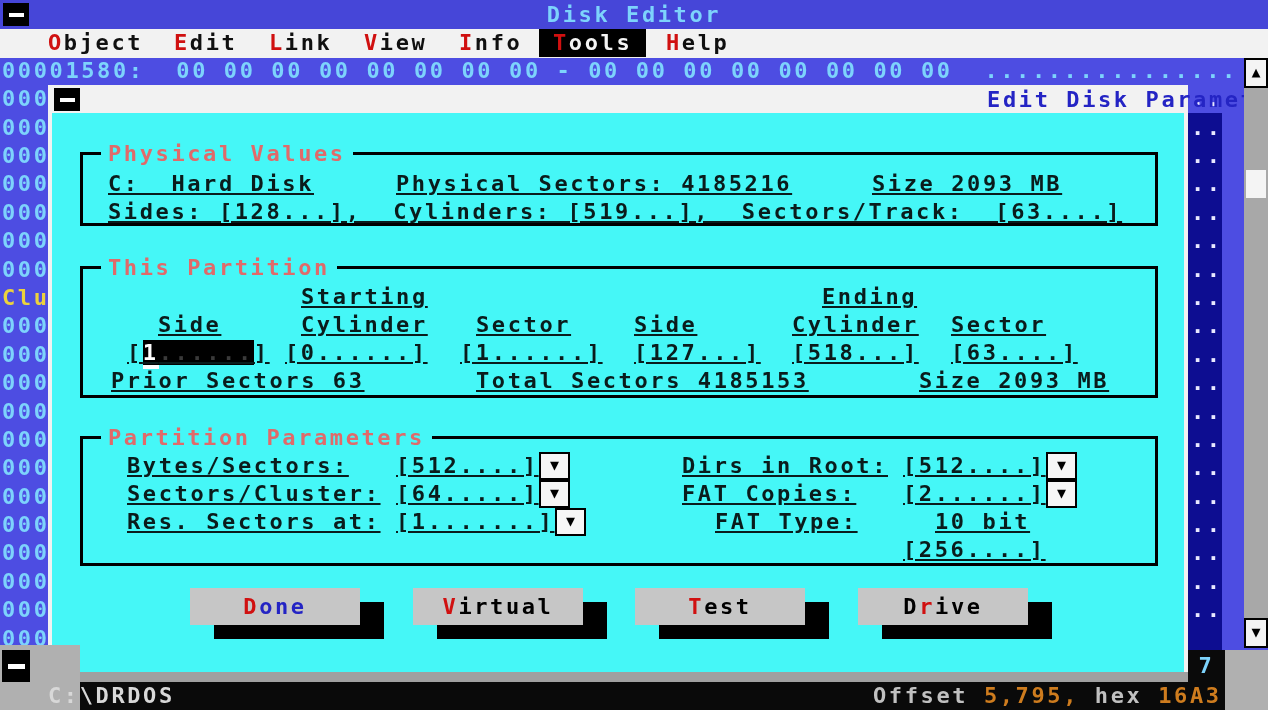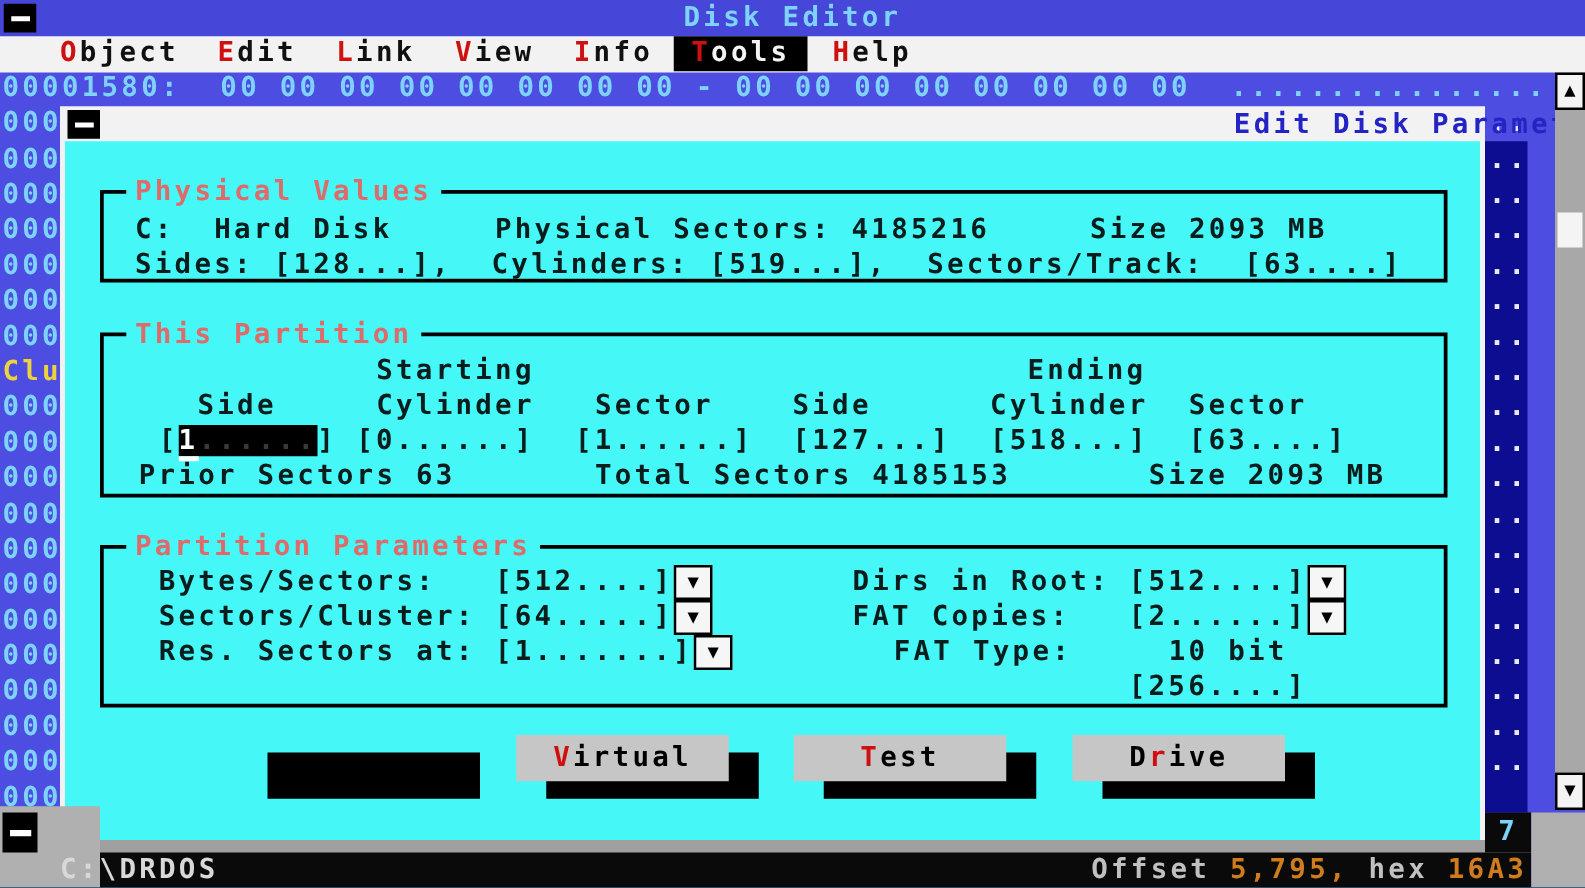--- a/index.html
+++ b/index.html
@@ -1,21 +1,21 @@
 <!DOCTYPE html>
 <html><head>
 <meta charset="utf-8">
 <style>
   html,body{margin:0;padding:0;background:#222;}
   .screen{position:relative;width:1268px;height:710px;background:#4d4de2;overflow:hidden;
           font-family:"DejaVu Sans Mono",monospace;}
   .t{position:absolute;font:bold 22px "DejaVu Sans Mono",monospace;letter-spacing:2.6px;
      line-height:28px;white-space:pre;}
   .blk{position:absolute;}
-  .ink{color:#0a1c1c;}
+  .ink{color:#0a1c1c;text-decoration:underline;}
   .white{color:#7dd3fc;}
   .red{color:#d01010;}
   .blue{color:#2424c4;}
   
   .titlebar{position:absolute;left:0;top:0;width:1268px;height:29px;background:#4646d8;}
   .menubar{position:absolute;left:0;top:29px;width:1268px;height:29px;background:#f2f2f2;}
   .menuitem{top:29px;color:#101010;cursor:default;}
   .menuitem.active{background:#000;color:#f4f4f4;padding:0 14px;}
   .dashbox{position:absolute;background:#000;display:flex;align-items:center;justify-content:center;}
   .dash{background:#fff;width:15px;height:4px;}
@@ -166,20 +166,21 @@
   <div class="t ink" style="left:682px;top:480px;">FAT Copies:</div>
   <div class="t ink" style="left:903px;top:480px;">[2......]</div>
   <div class="dd" style="left:1046px;top:480px;"><span>▼</span></div>
 
   <div class="t ink" style="left:682px;top:508px;margin-left:33px;">FAT Type:</div>
   <div class="t ink" style="left:935px;top:508px;">10 bit</div>
 
   <div class="t ink" style="left:903px;top:536px;">[256....]</div>
 
   <div class="btnshadow" style="left:214px;top:602px;"></div>
+  <div class="btn" style="left:190px;top:588px;"><span class="red">D</span><span class="blue">one</span></div>
 
   <div class="btnshadow" style="left:437px;top:602px;"></div>
   <div class="btn" style="left:413px;top:588px;"><span class="red">V</span><span>irtual</span></div>
 
   <div class="btnshadow" style="left:659px;top:602px;"></div>
   <div class="btn" style="left:635px;top:588px;"><span class="red">T</span><span>est</span></div>
 
   <div class="btnshadow" style="left:882px;top:602px;"></div>
   <div class="btn" style="left:858px;top:588px;"><span>D</span><span class="red">r</span><span>ive</span></div>
 

